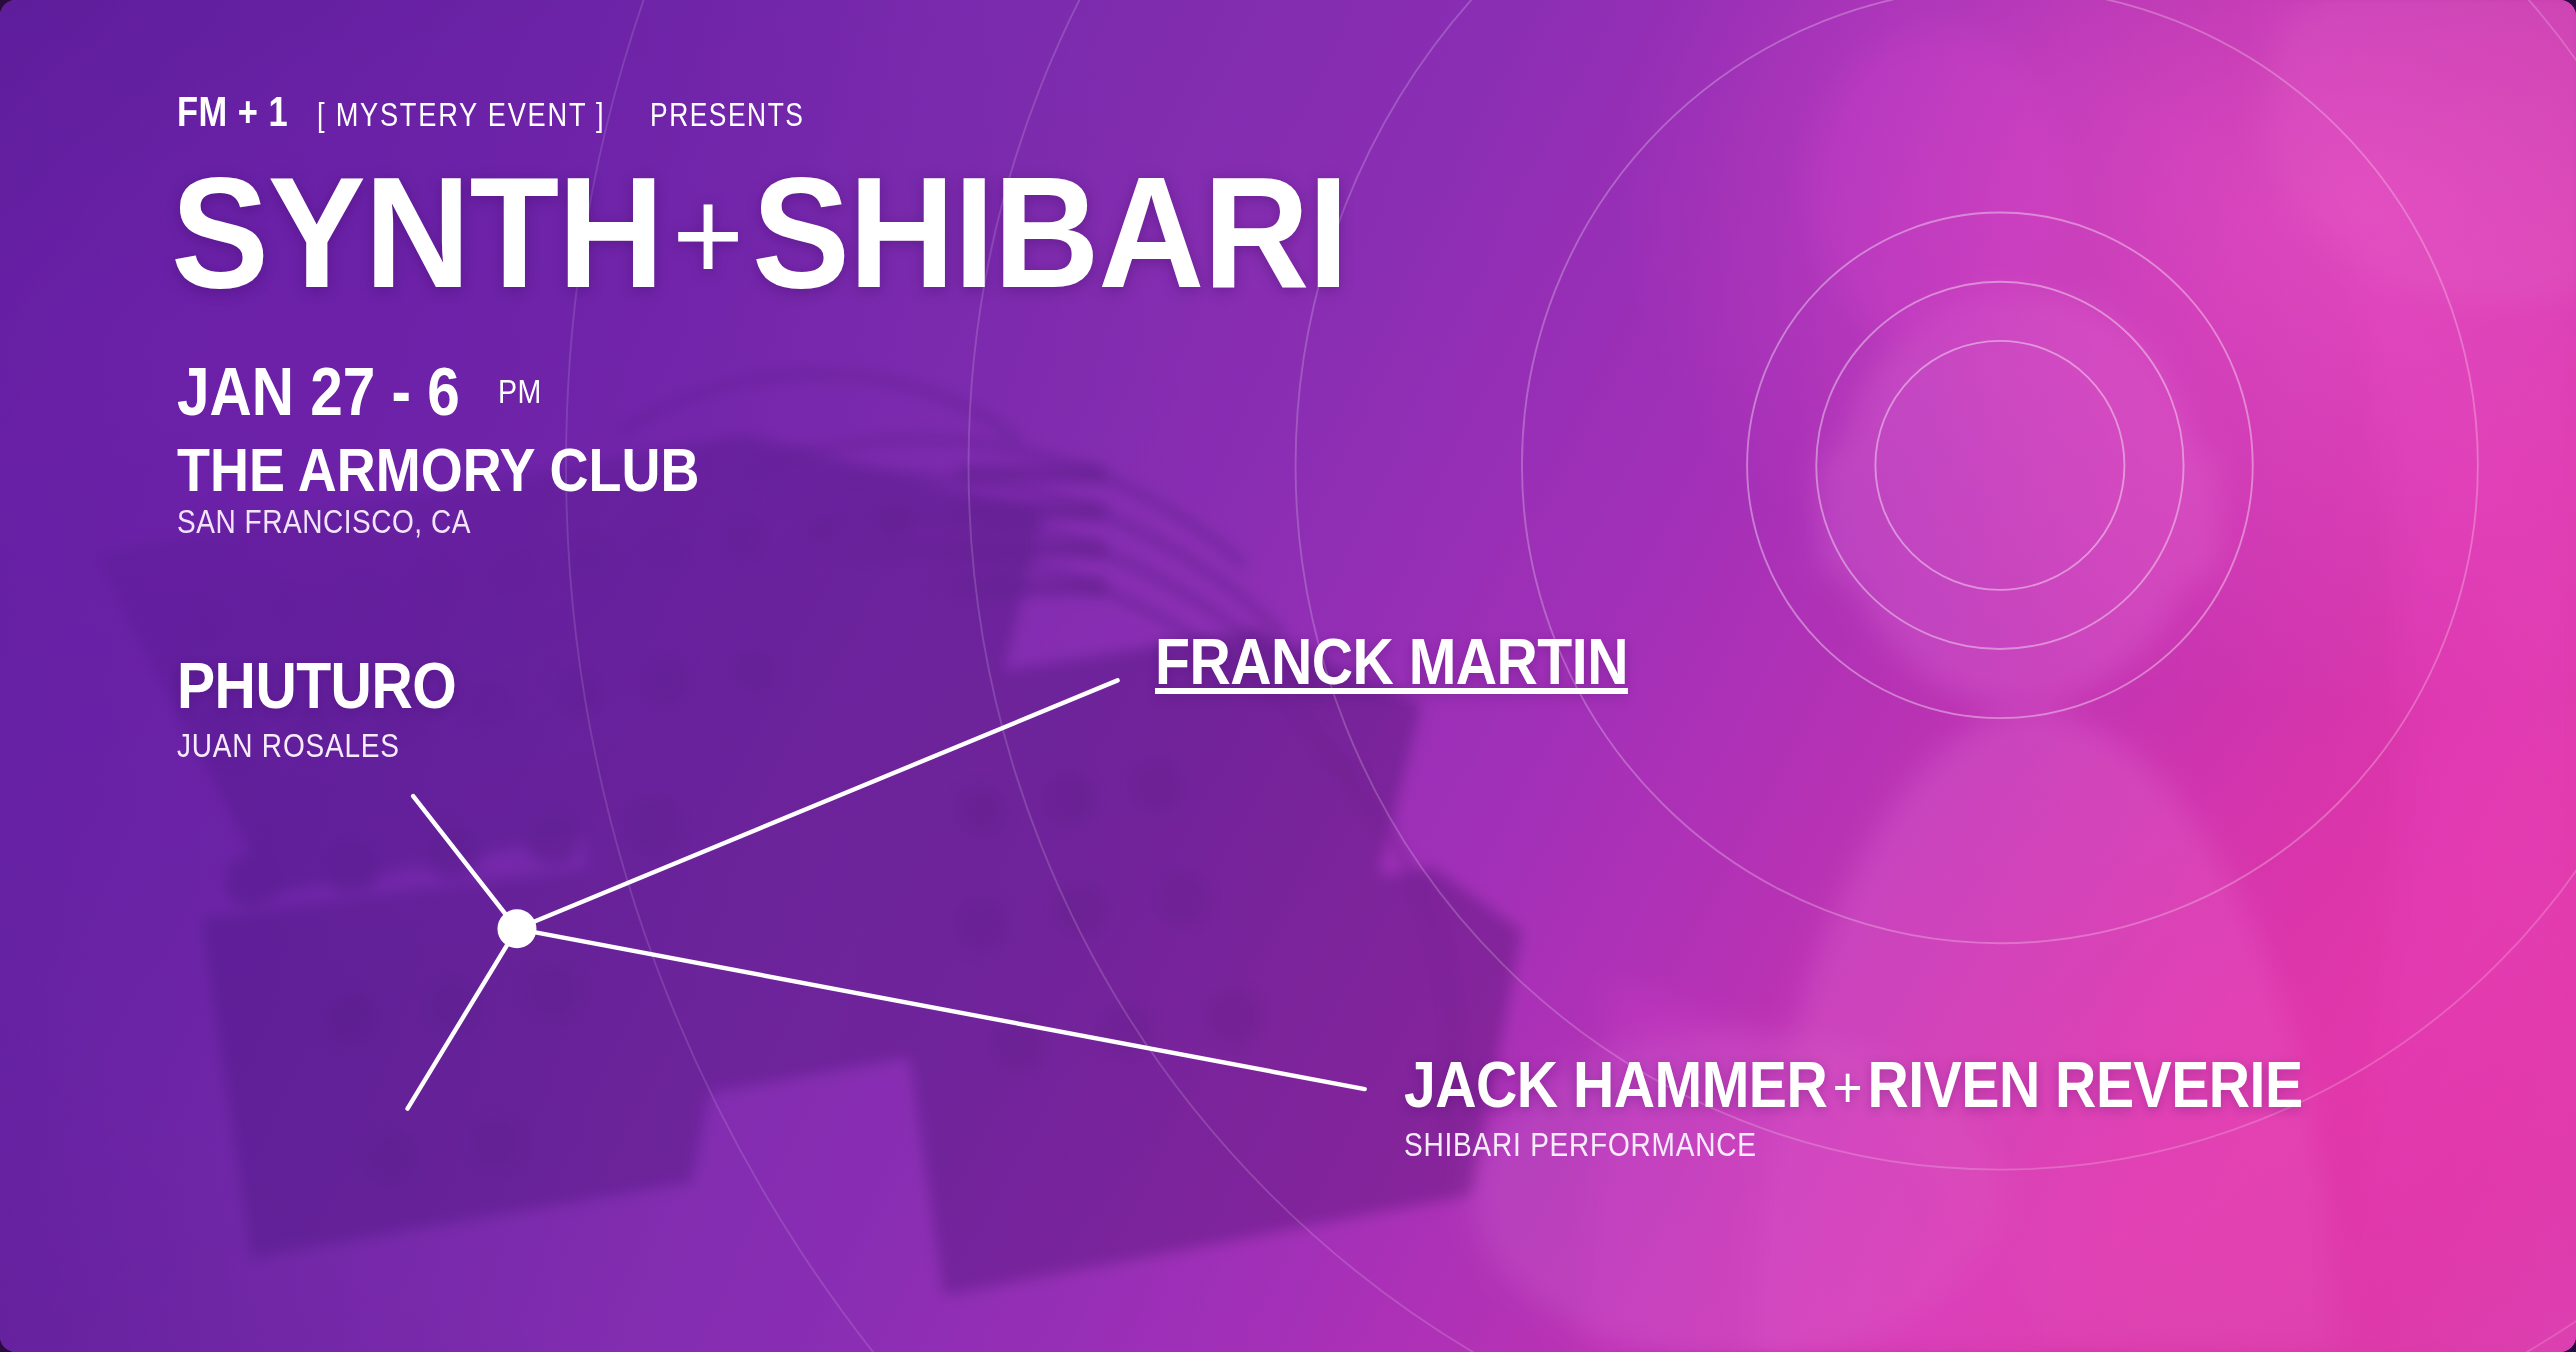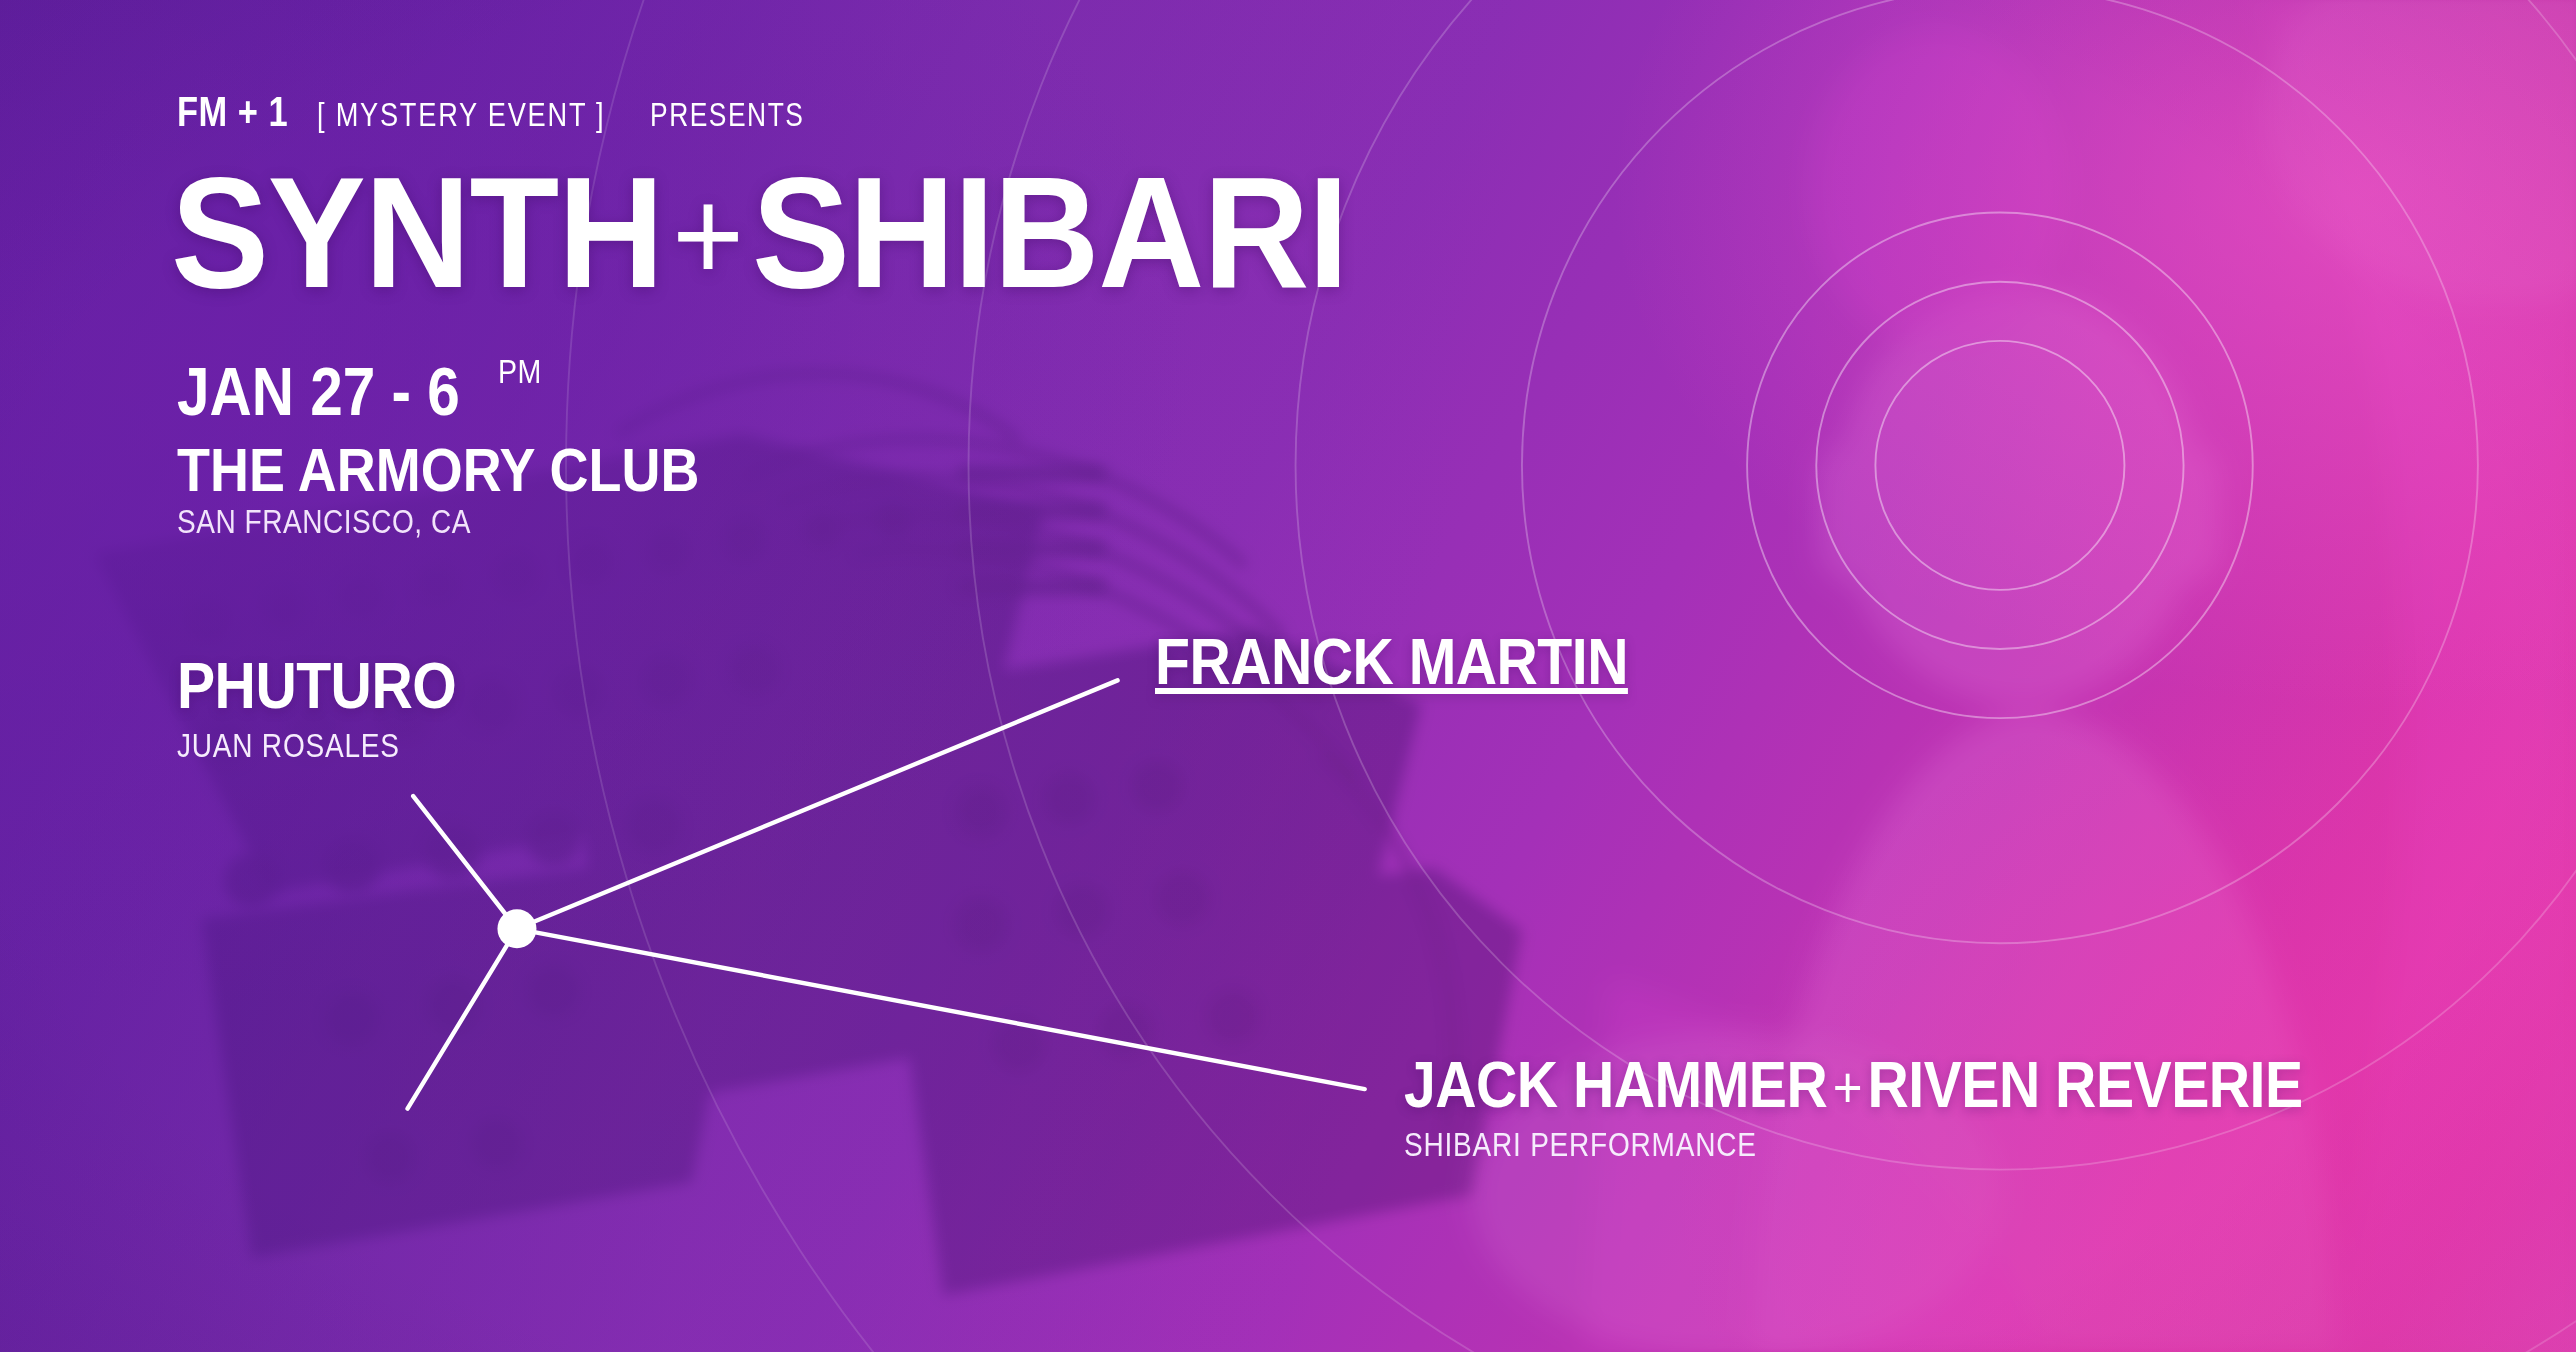--- a/index.html
+++ b/index.html
@@ -5,20 +5,21 @@
   html,body{margin:0;padding:0;background:#2b0a3d;}
   *{box-sizing:border-box;}
 
   .poster{
     position:relative;
     width:2576px;
     height:1352px;
     overflow:hidden;
     font-family:"Liberation Sans", sans-serif;
     background:#7a28ad;
+    border-radius:16px;
   }
 
   
   .bg-base{
     position:absolute; inset:0;
     background:
       linear-gradient(118deg,
         #5d1f9e 0%,
         #6a22a6 14%,
         #7b2bad 30%,
@@ -92,21 +93,21 @@
     white-space:nowrap;
     transform:scaleX(.93);
     transform-origin:left top;
     text-shadow:0 3.1px 14px rgba(58,10,92,.35);
   }
   .title .plus{font-weight:300; font-size:132px; padding:0 10px; position:relative; top:-6.3px;}
 
   .dateline{
     left:177px; top:352px;
     color:#fff; white-space:nowrap;
-    display:flex; align-items:flex-start;
+    display:flex; align-items:center;
   }
   .dateline .big{
     font-size:68px; font-weight:700; letter-spacing:0px;
     transform:scaleX(.86); transform-origin:left center;
   }
   .dateline .pm{
     font-size:34px; font-weight:400; letter-spacing:0.6px;
     transform:scaleX(.84); transform-origin:left center;
     margin-left:-7.5px;
   }

